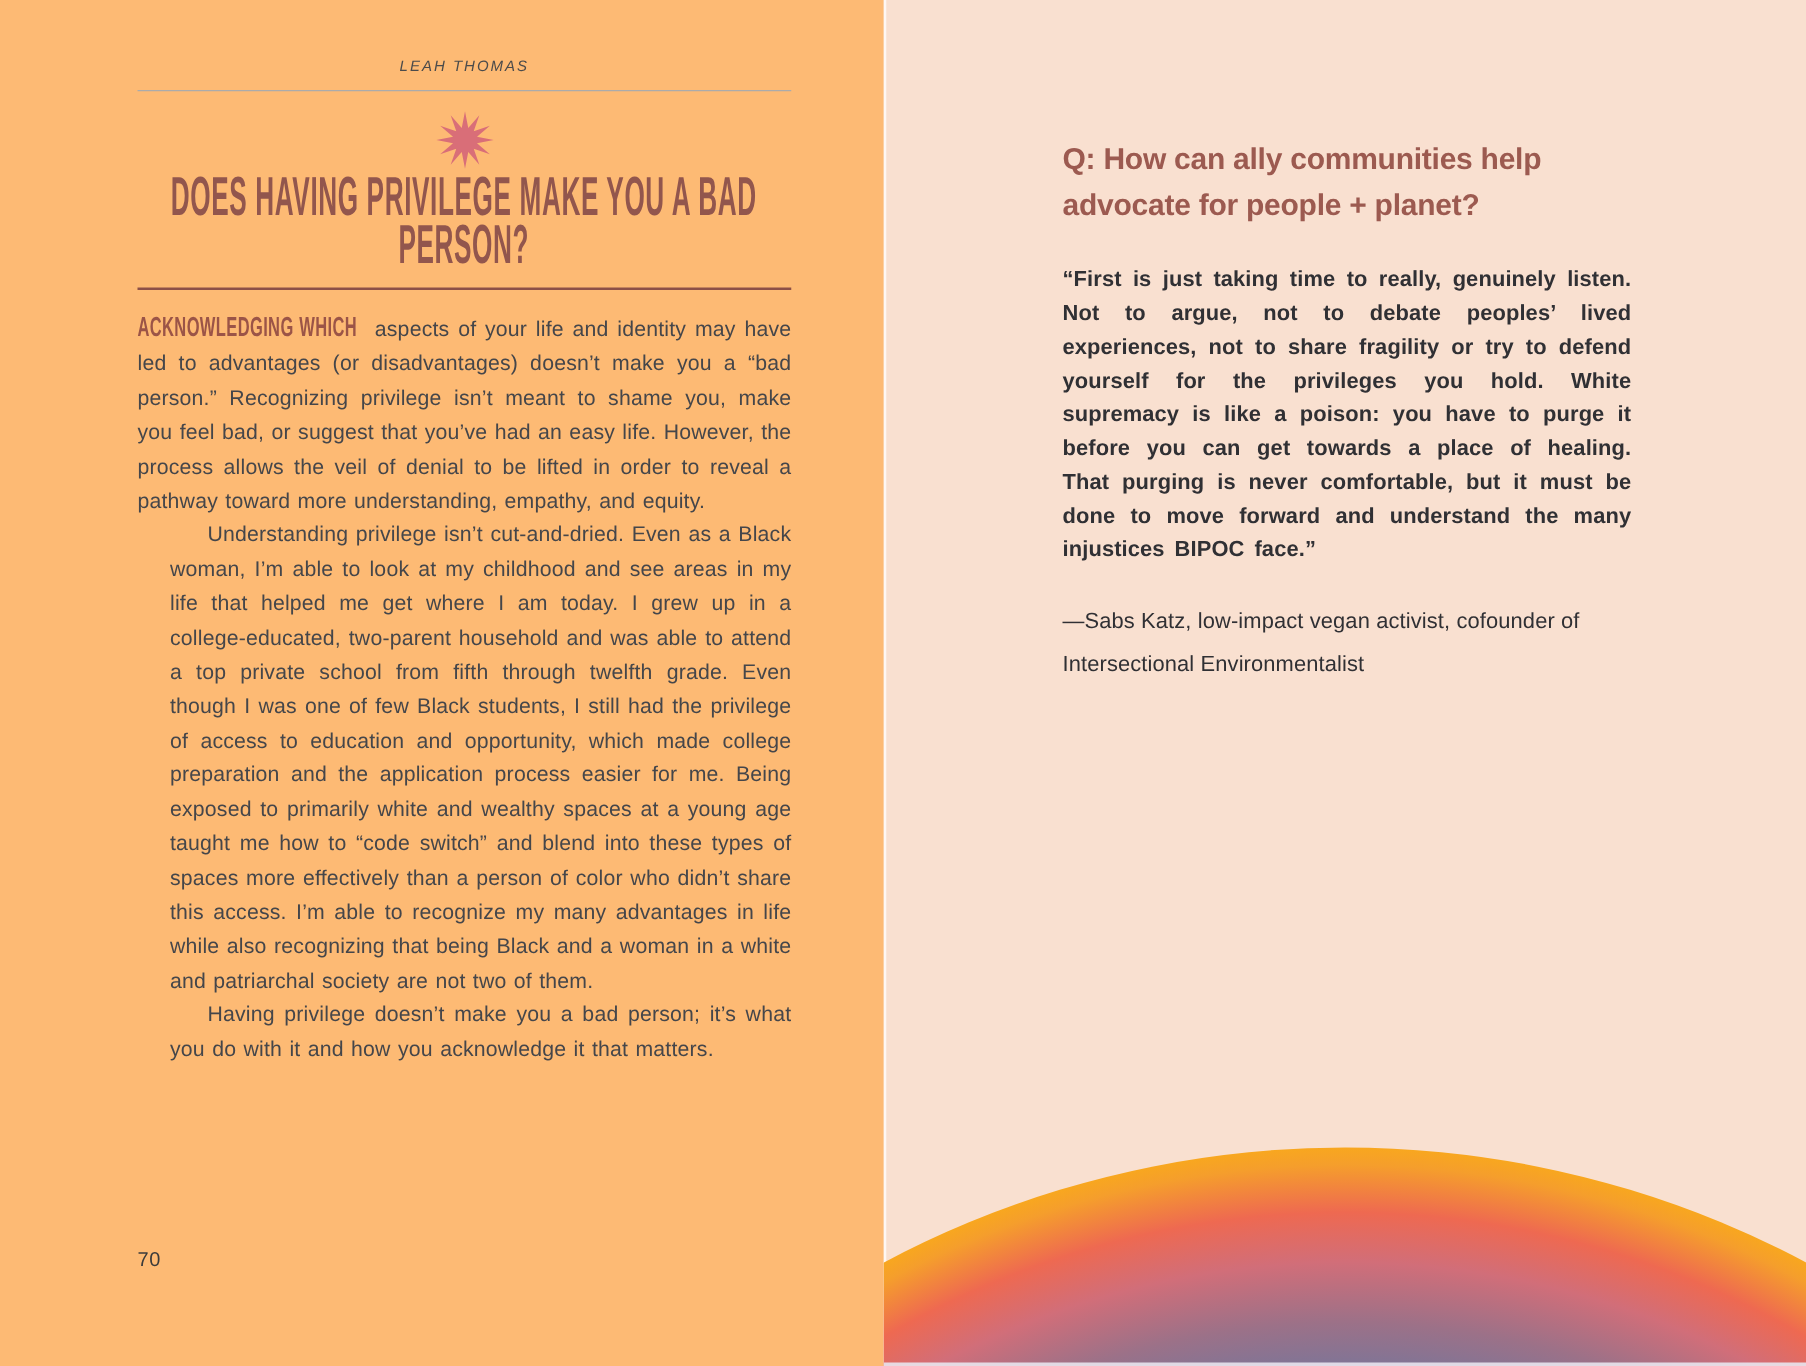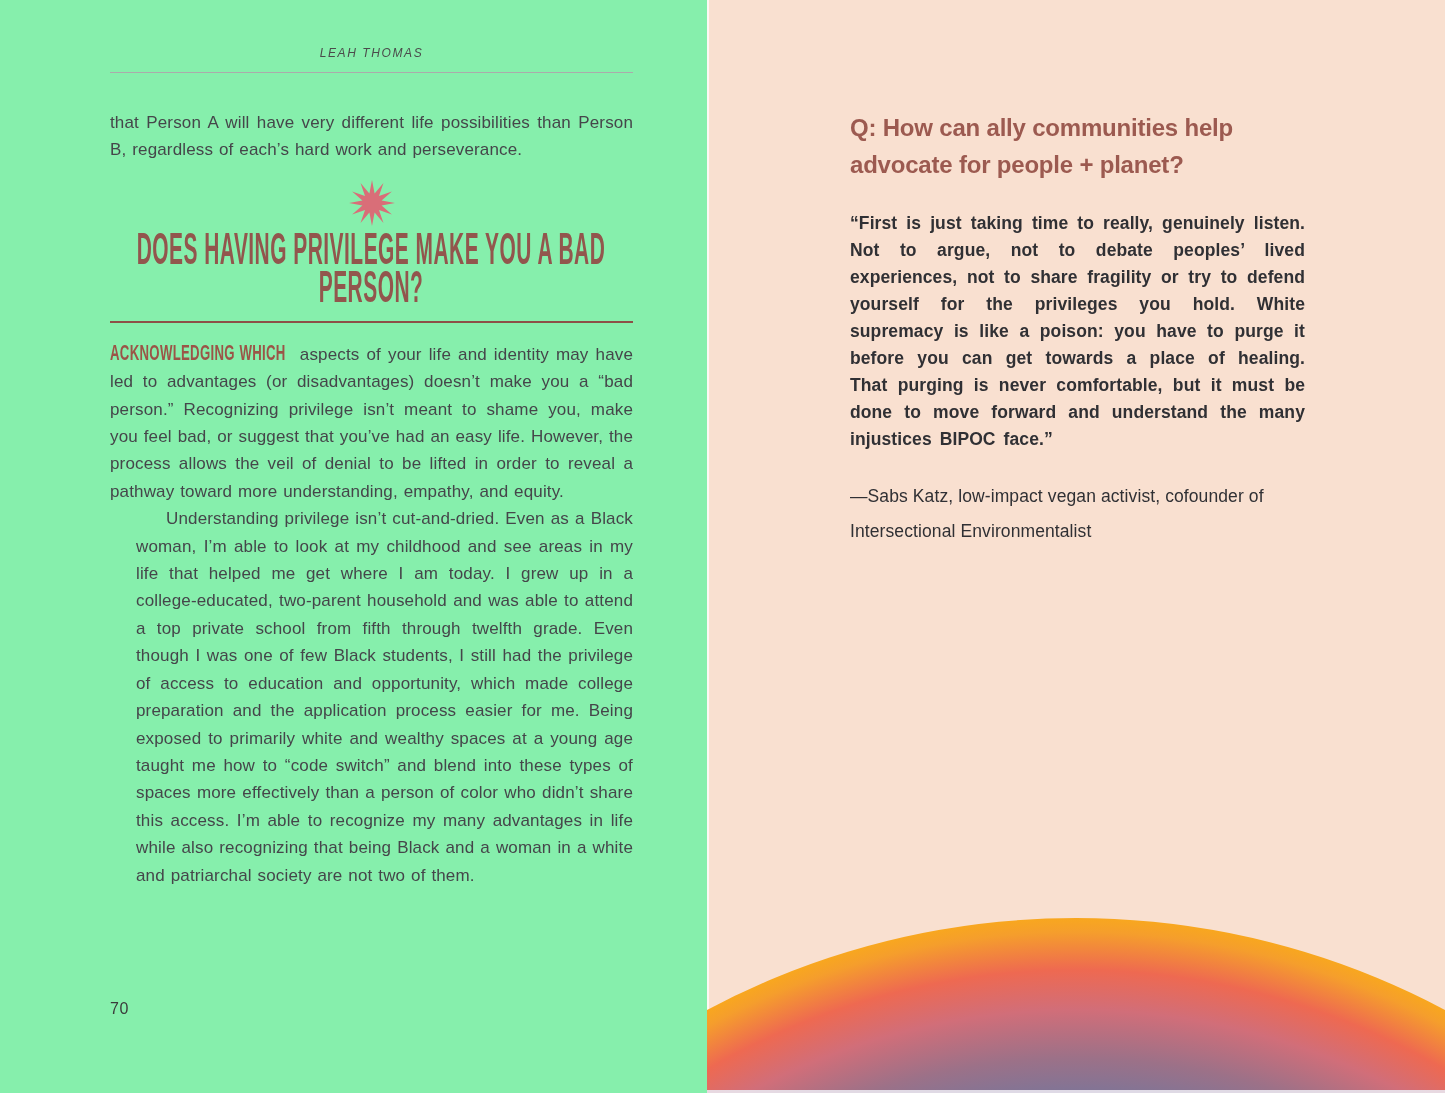--- a/index.html
+++ b/index.html
@@ -8,21 +8,21 @@
     font-family:"Liberation Sans", sans-serif;
     background:#ffffff;
     overflow:hidden;
   }
   .spread { position:relative; width:1445px; height:1093px; }
 
   
   .page-left {
     position:absolute; left:0; top:0;
     width:707px; height:1093px;
-    background:#86efac;
+    background:#fdba74;
     box-sizing:border-box;
     padding:0 74px 0 110px;
   }
   .running-head {
     padding-top:46px;
     text-align:center;
     font-size:12px; font-style:italic;
     letter-spacing:1.6px;
     color:#4b4b4b;
   }
@@ -116,34 +116,34 @@
 </style>
 </head>
 <body>
 
 <div class="spread">
 
   <section class="page-left">
     <div class="running-head">LEAH THOMAS</div>
     <div class="head-rule"></div>
 
-    <p class="body carryover">that Person A will have very different life possibilities than Person B, regardless of each’s hard work and perseverance.</p>
 
     <svg class="starburst" viewBox="0 0 48 48" aria-hidden="true">
       <polygon fill="#d96e78" points="24,2 26.5,14.8 35,4.9 30.7,17.3 43.1,13 33.2,21.5 46,24 33.2,26.5 43.1,35 30.7,30.7 35,43.1 26.5,33.2 24,46 21.5,33.2 13,43.1 17.3,30.7 4.9,35 14.8,26.5 2,24 14.8,21.5 4.9,13 17.3,17.3 13,4.9 21.5,14.8"></polygon>
     </svg>
 
     <h1 class="display-heading">DOES HAVING PRIVILEGE MAKE YOU A BAD PERSON?</h1>
 
     <div class="section-rule"></div>
 
     <p class="body para-first"><span class="leadin">ACKNOWLEDGING WHICH</span> <span>aspects of your life and identity may have led to advantages (or disadvantages) doesn’t make you a “bad person.” Recognizing privilege isn’t meant to shame you, make you feel bad, or suggest that you’ve had an easy life. However, the process allows the veil of denial to be lifted in order to reveal a pathway toward more understanding, empathy, and equity.</span></p>
 
     <p class="body indent">Understanding privilege isn’t cut-and-dried. Even as a Black woman, I’m able to look at my childhood and see areas in my life that helped me get where I am today. I grew up in a college-educated, two-parent household and was able to attend a top private school from fifth through twelfth grade. Even though I was one of few Black students, I still had the privilege of access to education and opportunity, which made college preparation and the application process easier for me. Being exposed to primarily white and wealthy spaces at a young age taught me how to “code switch” and blend into these types of spaces more effectively than a person of color who didn’t share this access. I’m able to recognize my many advantages in life while also recognizing that being Black and a woman in a white and patriarchal society are not two of them.</p>
 
+    <p class="body indent">Having privilege doesn’t make you a bad person; it’s what you do with it and how you acknowledge it that matters.</p>
 
     <div class="folio">70</div>
   </section>
 
   <section class="page-right">
     <h2 class="question">Q: How can ally communities help advocate for people + planet?</h2>
 
     <p class="quote">“First is just taking time to really, genuinely listen. Not to argue, not to debate peoples’ lived experiences, not to share fragility or try to defend yourself for the privileges you hold. White supremacy is like a poison: you have to purge it before you can get towards a place of healing. That purging is never comfortable, but it must be done to move forward and understand the many injustices BIPOC face.”</p>
 
     <p class="attribution">—Sabs Katz, low-impact vegan activist, cofounder of Intersectional Environmentalist</p>

